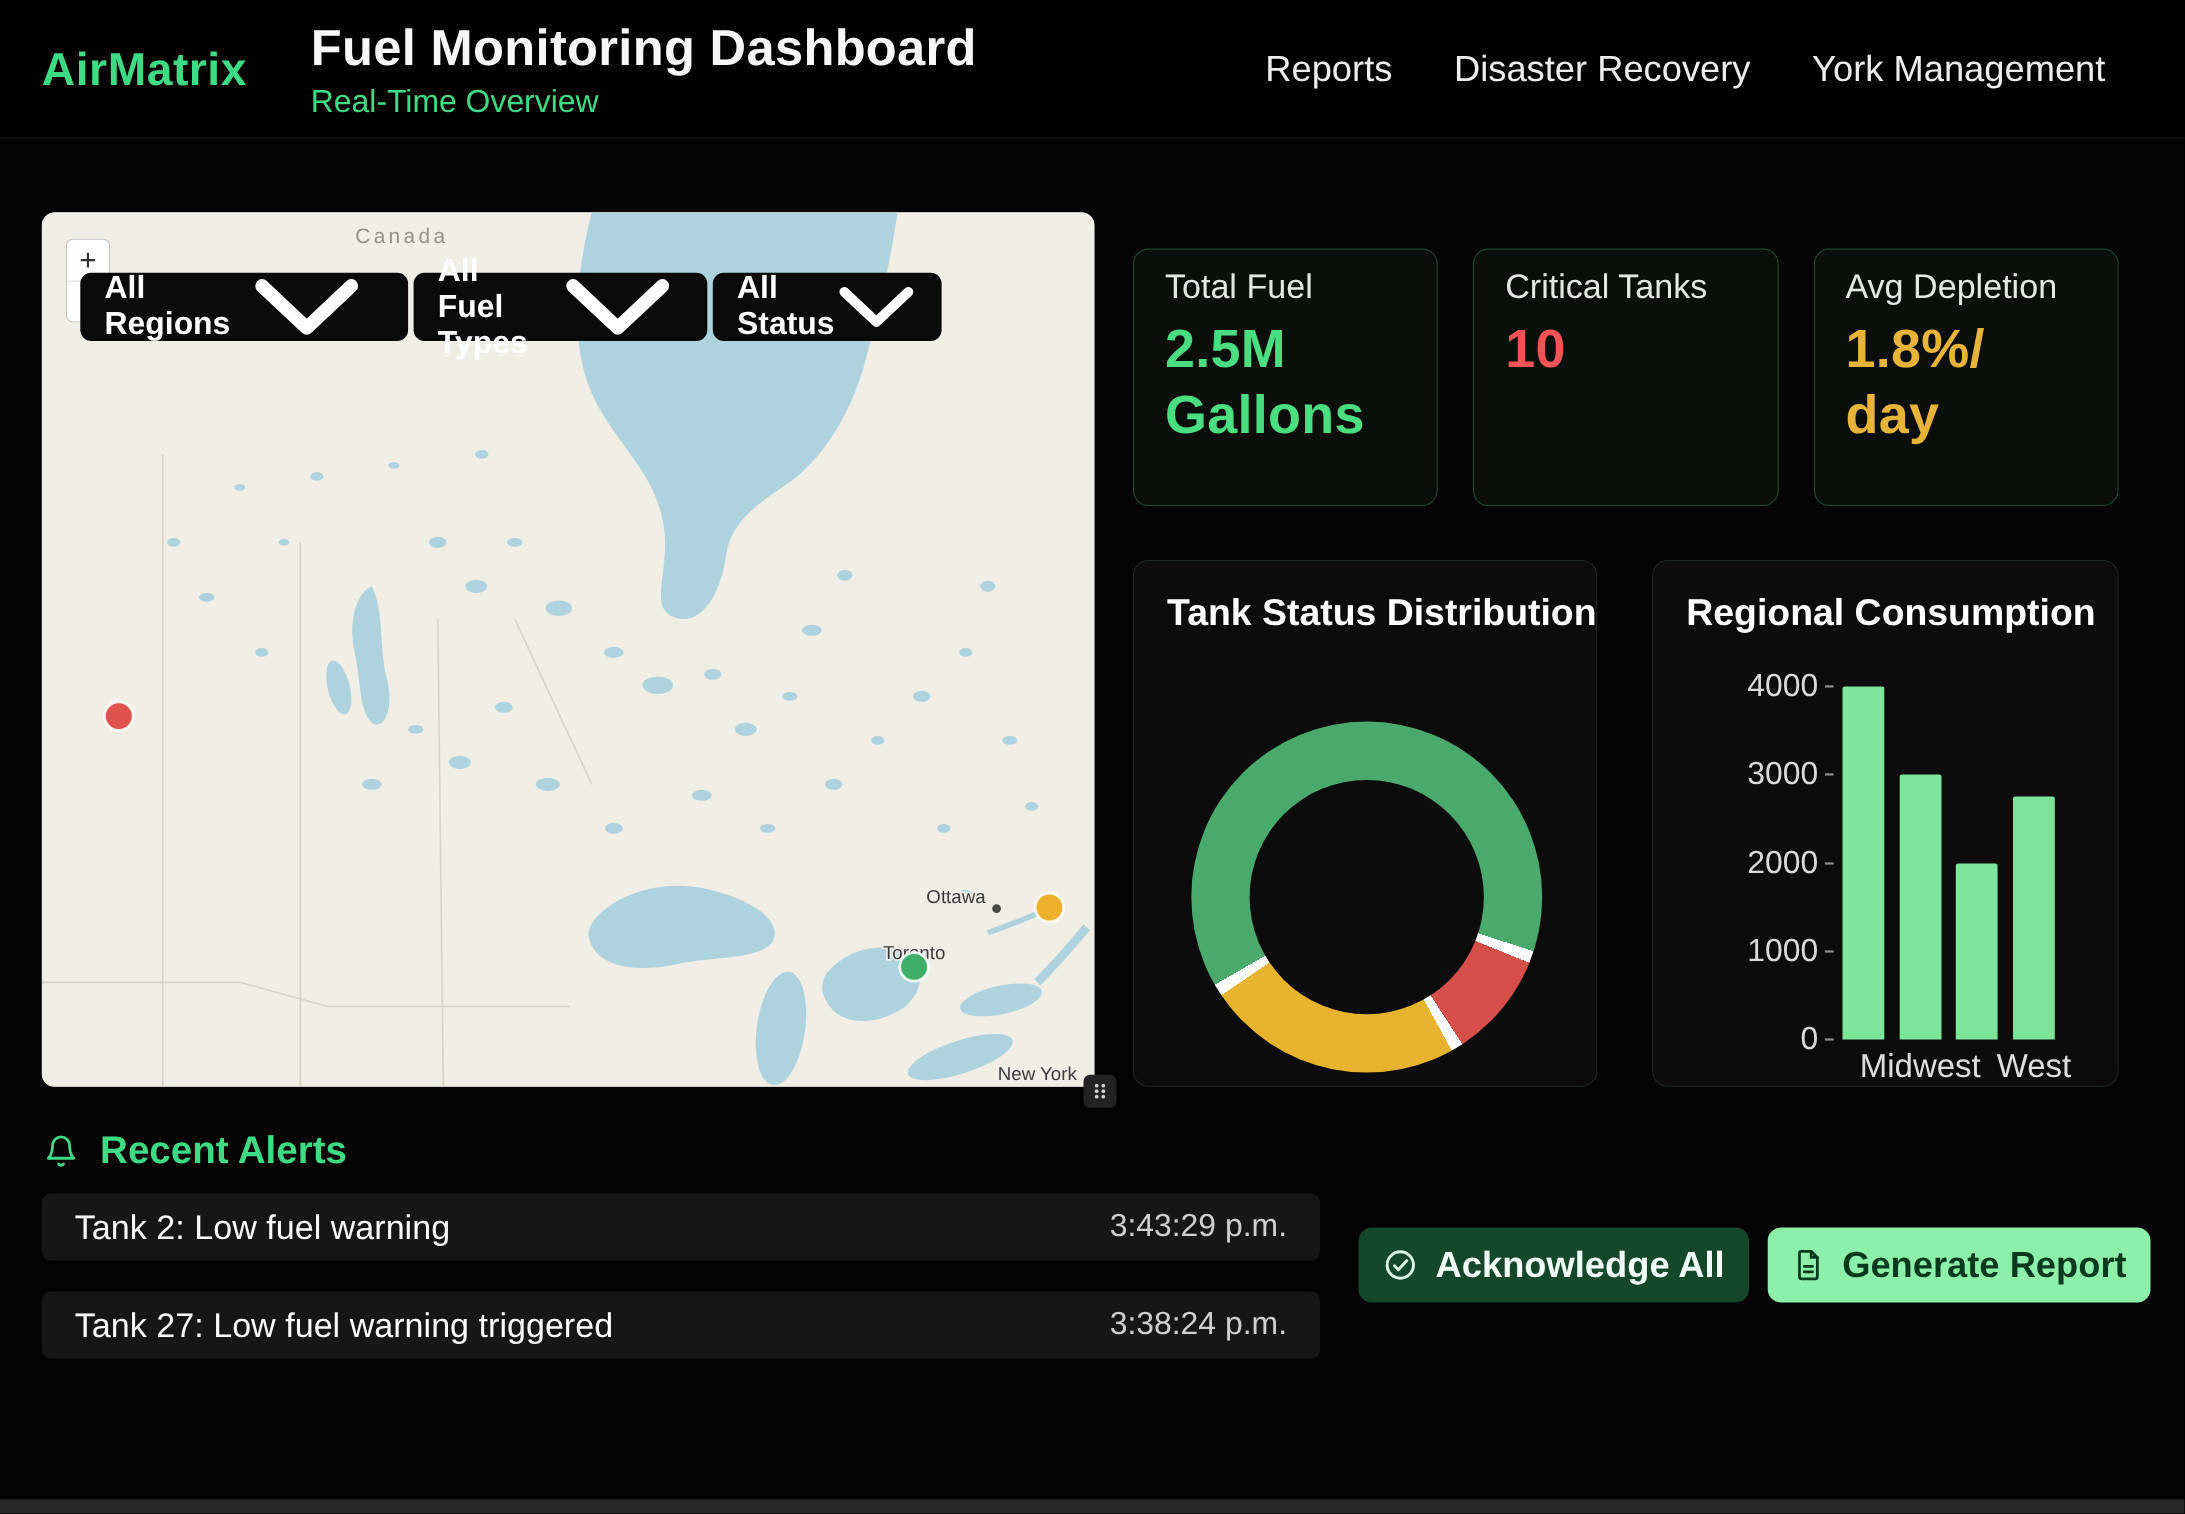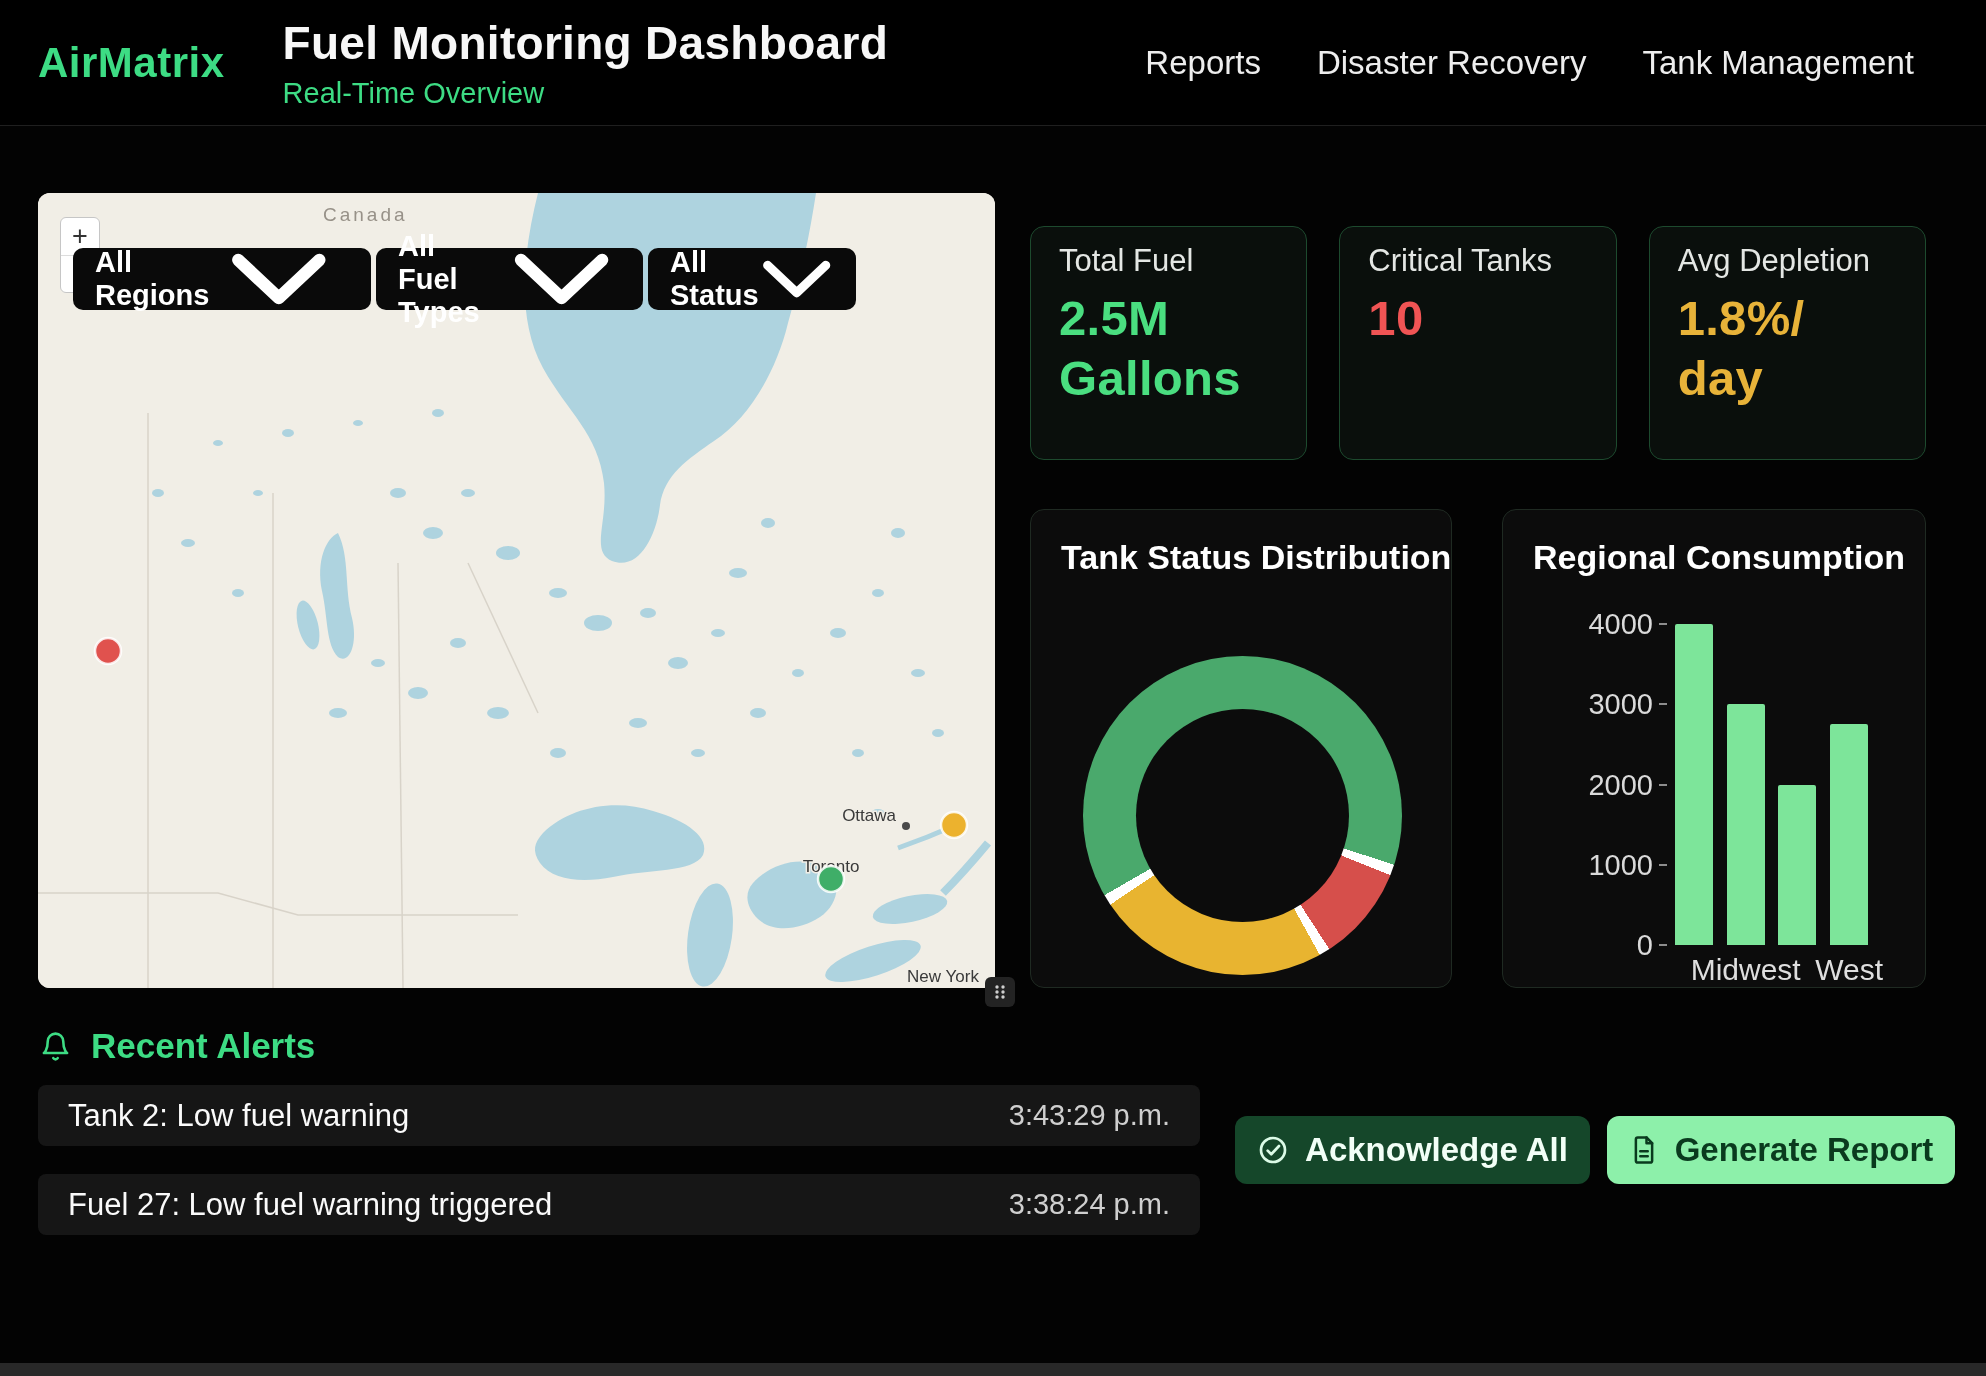--- a/index.html
+++ b/index.html
@@ -76,21 +76,21 @@
 
   <div class="header">
     <div class="logo">AirMatrix</div>
     <div class="titleblock">
       <div class="title">Fuel Monitoring Dashboard</div>
       <div class="subtitle">Real-Time Overview</div>
     </div>
     <div class="nav">
       <div class="nav-item">Reports</div>
       <div class="nav-item">Disaster Recovery</div>
-      <div class="nav-item">Tank Management</div>
+      <div class="nav-item">York Management</div>
     </div>
   </div>
 
   <div class="map">
     <svg viewBox="0 0 957 795">
       <rect width="957" height="795" fill="#f1eee6"></rect>
       <g fill="#aed3df" stroke="none">
 
         <path d="M500,0 C485,60 478,125 505,175 C530,220 560,240 566,290 C570,330 552,358 574,368
                  C600,378 618,345 622,312 C626,282 650,266 676,248 C710,226 738,180 750,130
@@ -262,21 +262,21 @@
       <path d="M13.7 21a2 2 0 0 1-3.4 0"></path>
     </svg>
     <span class="txt">Recent Alerts</span>
   </div>
 
   <div class="alert-row" id="alert-0">
     <span class="alert-msg">Tank 2: Low fuel warning</span>
     <span class="alert-time">3:43:29 p.m.</span>
   </div>
   <div class="alert-row" id="alert-1">
-    <span class="alert-msg">Fuel 27: Low fuel warning triggered</span>
+    <span class="alert-msg">Tank 27: Low fuel warning triggered</span>
     <span class="alert-time">3:38:24 p.m.</span>
   </div>
 
   <button class="btn" id="ack-btn">
     <svg width="32" height="32" viewBox="0 0 24 24" fill="none" stroke="#dcfbe7" stroke-width="2">
       <circle cx="12" cy="12" r="9"></circle>
       <path d="M8 12.5l2.7 2.7L16.5 9" stroke-linecap="round" stroke-linejoin="round"></path>
     </svg>
     <span>Acknowledge All</span>
   </button>

